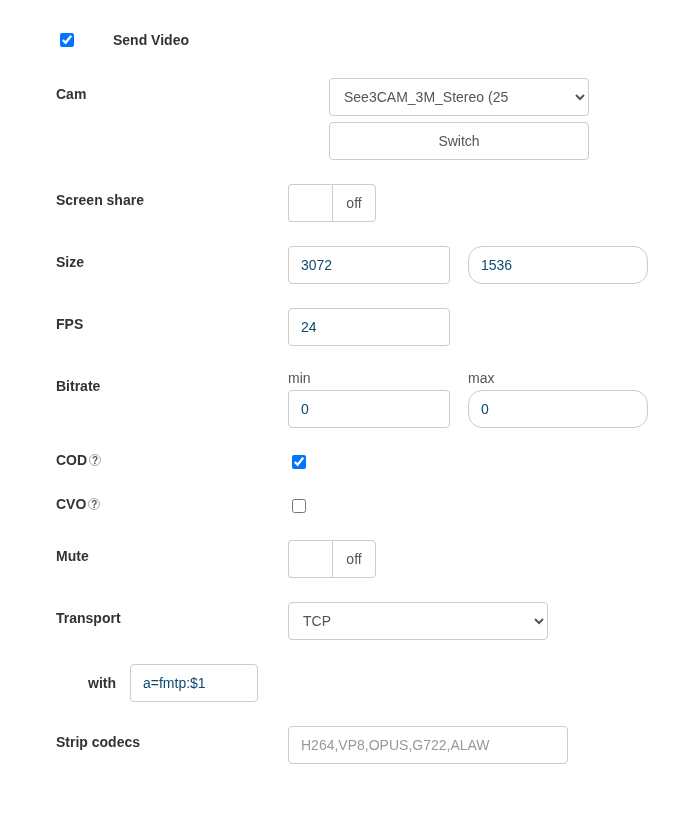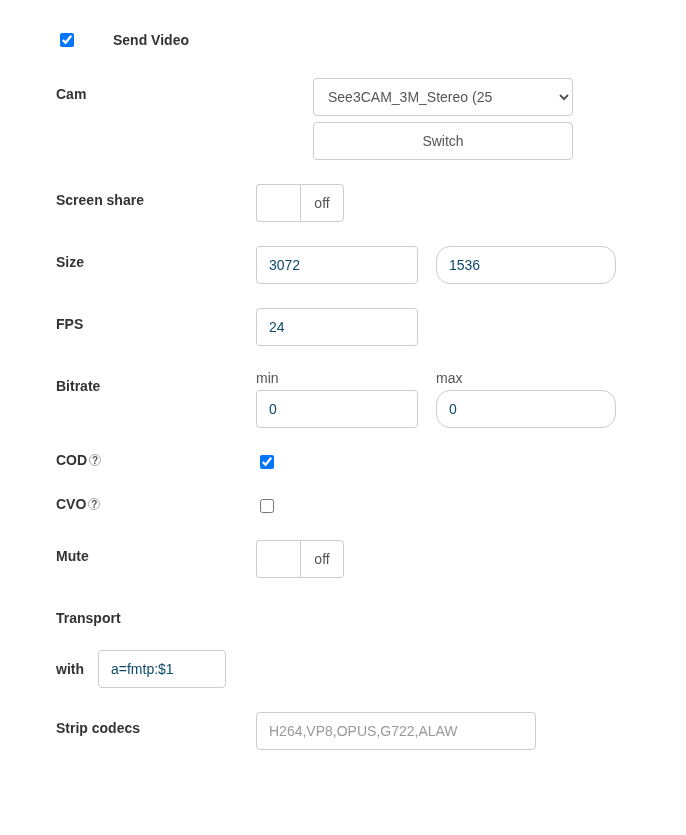--- a/index.html
+++ b/index.html
@@ -33,20 +33,21 @@
     display: flex;
     align-items: center;
     flex-shrink: 0;
   }
   .label-col.no-pad { padding-top: 0; }
   .field-col {
     flex: 1;
     display: flex;
     align-items: center;
     gap: 18px;
+    margin-left: 32px;
   }
   .stack { display: flex; flex-direction: column; gap: 6px; }
   .sub { display: flex; flex-direction: column; }
   .sub-label { color: #555; font-size: 14px; margin-bottom: 4px; }
   input[type="text"], select.text-like {
     height: 38px;
     border: 1px solid #ccc;
     border-radius: 4px;
     padding: 0 12px;
     font-size: 14px;
@@ -183,20 +184,25 @@
   <div class="field-col">
     <div class="toggle">
       <div class="seg"></div>
       <div class="seg">off</div>
     </div>
   </div>
 </div>
 
 <div class="row">
   <div class="label-col">Transport</div>
+  <div class="field-col">
+    <select class="full">
+      <option>TCP</option>
+    </select>
+  </div>
 </div>
 
 <div class="row">
   <div class="field-col" style="gap:14px;">
     <span class="with-text">with</span>
     <input type="text" class="med" value="a=fmtp:$1" style="">
   </div>
 </div>
 
 <div class="row">

